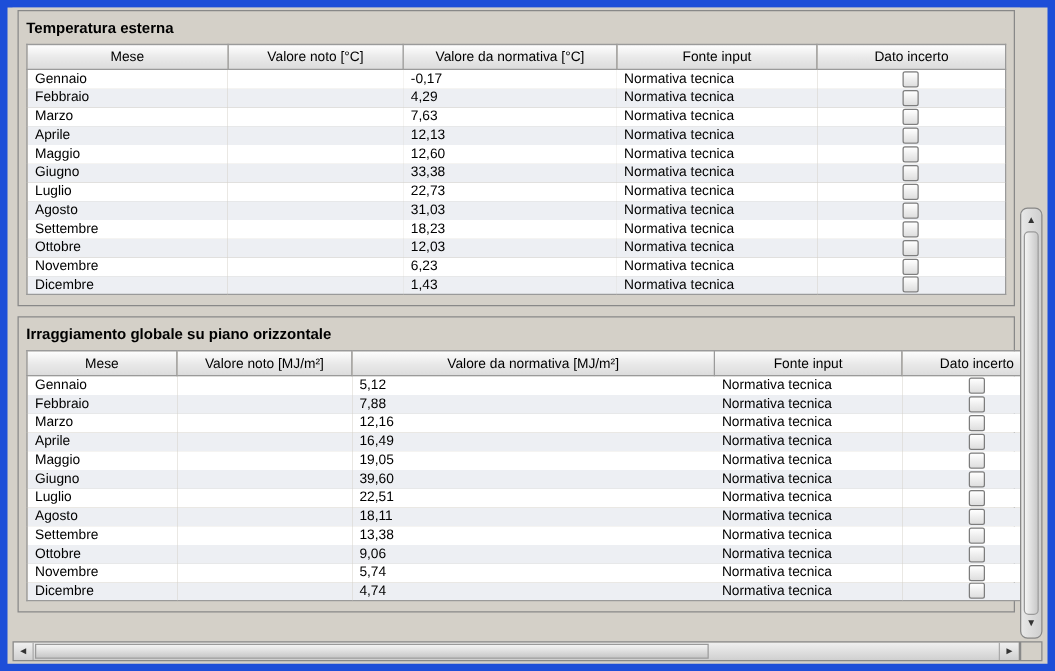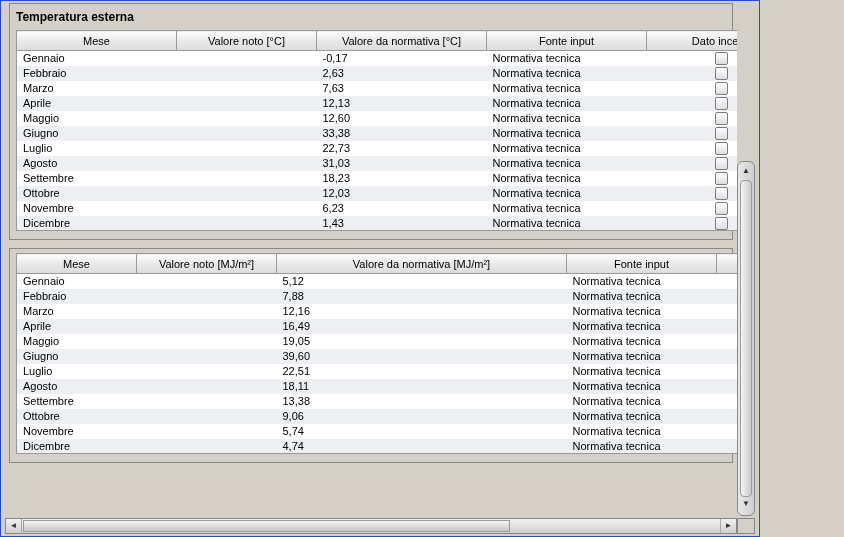--- a/index.html
+++ b/index.html
@@ -3,24 +3,24 @@
   <meta charset="utf-8">
   <style>
     * { margin:0; padding:0; box-sizing:border-box; }
     body {
       font-family: Tahoma, Verdana, Arial, sans-serif;
       font-size: 11px;
       background: #d4d0c8;
       color: #000;
     }
     .outer-frame {
-      width: 760px;
+      width: 844px;
       height: 537px;
       background: #d4d0c8;
-      border: 1px solid #1d4ed8;
+      border: 6px solid #1d4ed8;
       position: relative;
       overflow: hidden;
     }
     .content-area {
       position: absolute;
       left: 4px;
       top: 0;
       right: 22px;
       bottom: 20px;
       background: #d4d0c8;
@@ -151,21 +151,21 @@
             <tr>
               <td>Gennaio</td>
               <td class="num"></td>
               <td class="num">-0,17</td>
               <td>Normativa tecnica</td>
               <td class="chk"><span class="chk-box"></span></td>
             </tr>
             <tr>
               <td>Febbraio</td>
               <td class="num"></td>
-              <td class="num">2,63</td>
+              <td class="num">4,29</td>
               <td>Normativa tecnica</td>
               <td class="chk"><span class="chk-box"></span></td>
             </tr>
             <tr>
               <td>Marzo</td>
               <td class="num"></td>
               <td class="num">7,63</td>
               <td>Normativa tecnica</td>
               <td class="chk"><span class="chk-box"></span></td>
             </tr>
@@ -230,20 +230,21 @@
               <td class="num"></td>
               <td class="num">1,43</td>
               <td>Normativa tecnica</td>
               <td class="chk"><span class="chk-box"></span></td>
             </tr>
           </tbody>
       </table>
     </div>
 
     <div class="section">
+      <div class="section-title">Irraggiamento globale su piano orizzontale</div>
       <table>
         <colgroup>
           <col style="width:120px">
           <col style="width:140px">
           <col style="width:290px">
           <col style="width:150px">
           <col style="width:120px">
         </colgroup>
         <thead>
           <tr>

